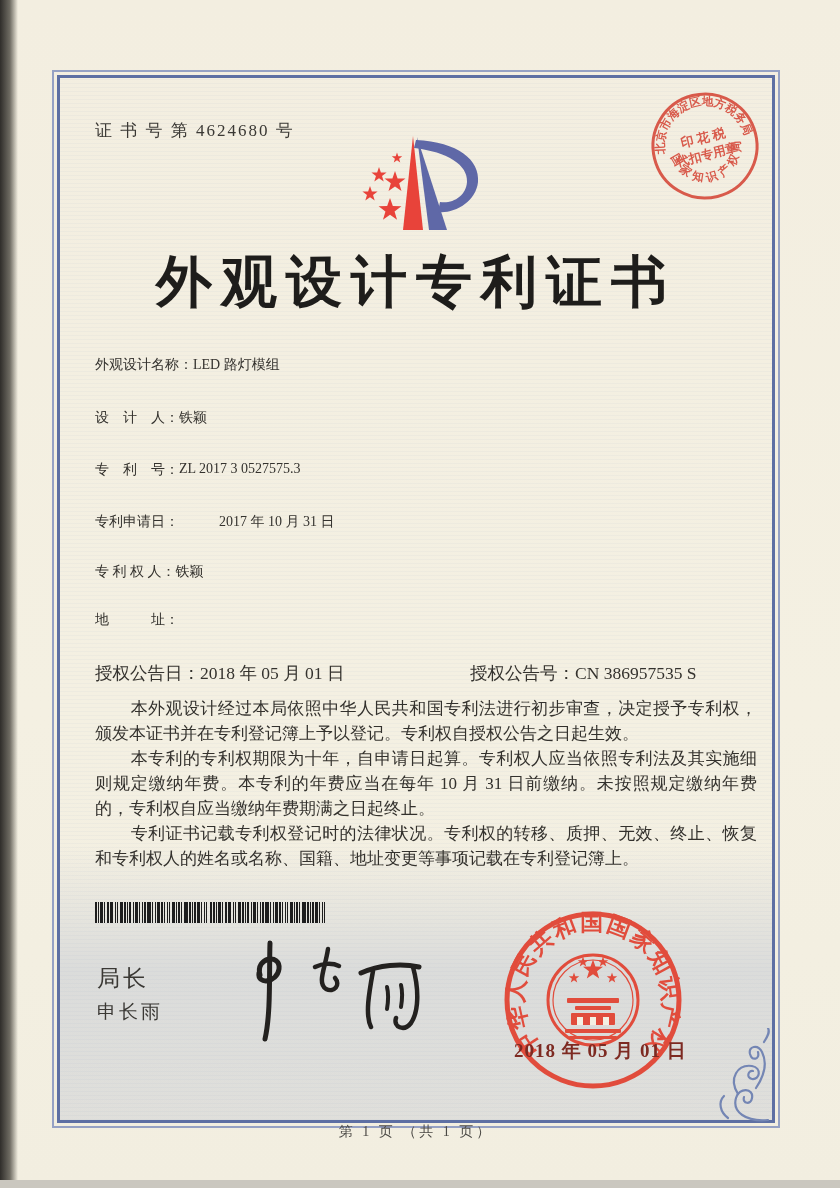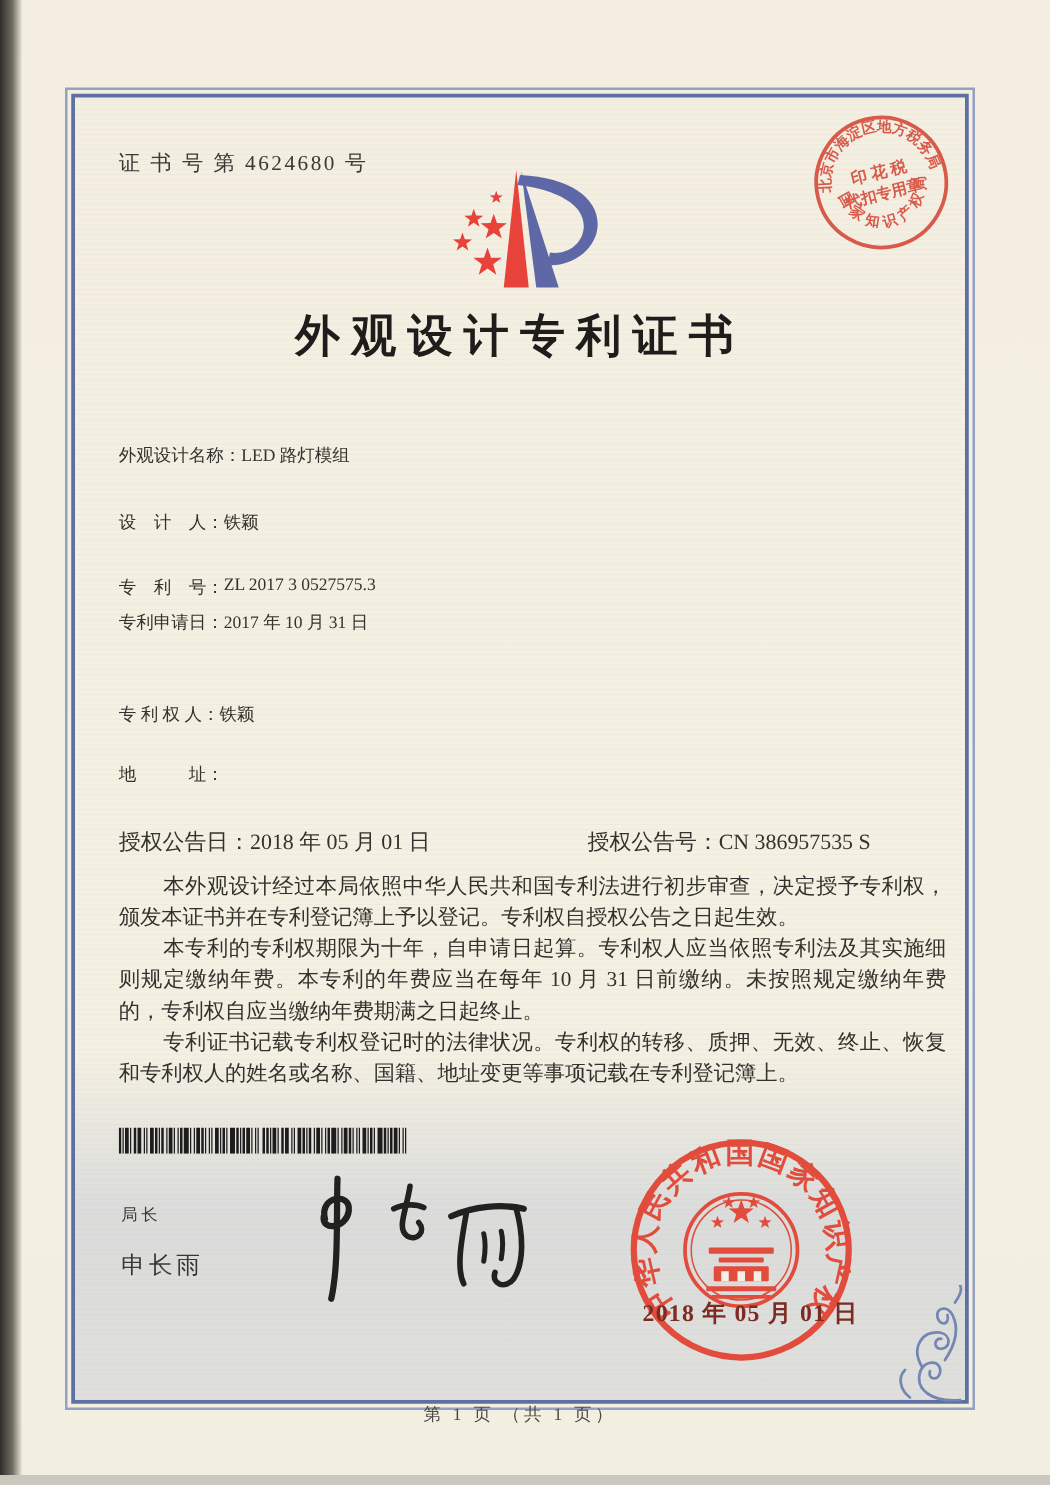--- a/index.html
+++ b/index.html
@@ -20,38 +20,38 @@
   .frame::before { content:''; position:absolute; inset:-8px; border:2px solid #95a1c4; }
   .frame-texture { position:absolute; left:60px; top:78px; width:712px; height:1042px;
     background:repeating-linear-gradient(0deg, rgba(125,145,185,0.055) 0 1px, rgba(0,0,0,0) 1px 4px); }
   .tint { position:absolute; left:60px; top:845px; width:712px; height:276px;
     background:linear-gradient(180deg, rgba(150,165,200,0) 0%, rgba(150,165,200,0.26) 45%, rgba(148,162,198,0.20) 100%); }
 
   .cert-no { position:absolute; left:95px; top:119px; font-size:17px; letter-spacing:2px; color:#3a3834; }
   .stamp { position:absolute; left:649px; top:90px; width:112px; height:112px; transform:rotate(-14deg); }
   .logo { position:absolute; left:350px; top:130px; width:140px; height:103px; }
   .title { position:absolute; left:57px; top:245px; width:718px; text-align:center;
-    font-size:36px; font-weight:bold; letter-spacing:9px; color:#1e1d1b; }
+    font-size:56px; font-weight:bold; letter-spacing:9px; color:#1e1d1b; }
 
   .field { position:absolute; left:95px; display:flex; font-size:14px; color:#34322e; }
   .f-label { white-space:nowrap; }
   .f-value { white-space:nowrap; }
   .f-value.wrap { white-space:normal; width:470px; line-height:28px; }
-  .fy0 { top:356px; } .fy1 { top:409px; } .fy2 { top:461px; } .fy3 { top:489px; }
+  .fy0 { top:356px; } .fy1 { top:409px; } .fy2 { top:461px; } .fy3 { top:513px;gap:40px; }
   .fy4 { top:563px; } .fy5 { top:611px; }
   .grant-row { position:absolute; left:95px; top:661px; width:662px; font-size:17.5px; color:#34322e; }
   .grant-right { position:absolute; left:375px; top:0; }
 
   .paras { position:absolute; left:95px; top:696px; width:662px; font-size:17px;
     line-height:25px; text-align:justify; color:#33312d; }
   .paras p { text-indent:2.1em; margin:0; }
 
   .barcode { position:absolute; left:95px; top:902px; width:232px; height:21px; }
 
-  .director-label { position:absolute; left:97px; top:963px; font-size:13px; letter-spacing:3px; color:#3a3834; }
+  .director-label { position:absolute; left:97px; top:963px; font-size:23px; letter-spacing:3px; color:#3a3834; }
   .director-name  { position:absolute; left:97px; top:999px; font-size:19px; letter-spacing:3px; color:#3a3834; }
   .signature { position:absolute; left:215px; top:933px; width:235px; height:112px; }
 
   .seal { position:absolute; left:503px; top:910px; width:180px; height:180px; }
   .seal-date { position:absolute; left:514px; top:1038px; font-size:19px; letter-spacing:1px;
     color:#7d2a22; font-weight:bold; }
 
   .flourish { position:absolute; left:698px; top:1028px; width:74px; height:94px; }
   .footer { position:absolute; left:57px; top:1087px; width:718px; text-align:center;
     font-size:14px; letter-spacing:3px; color:#4b4945;margin-top:36px; }

